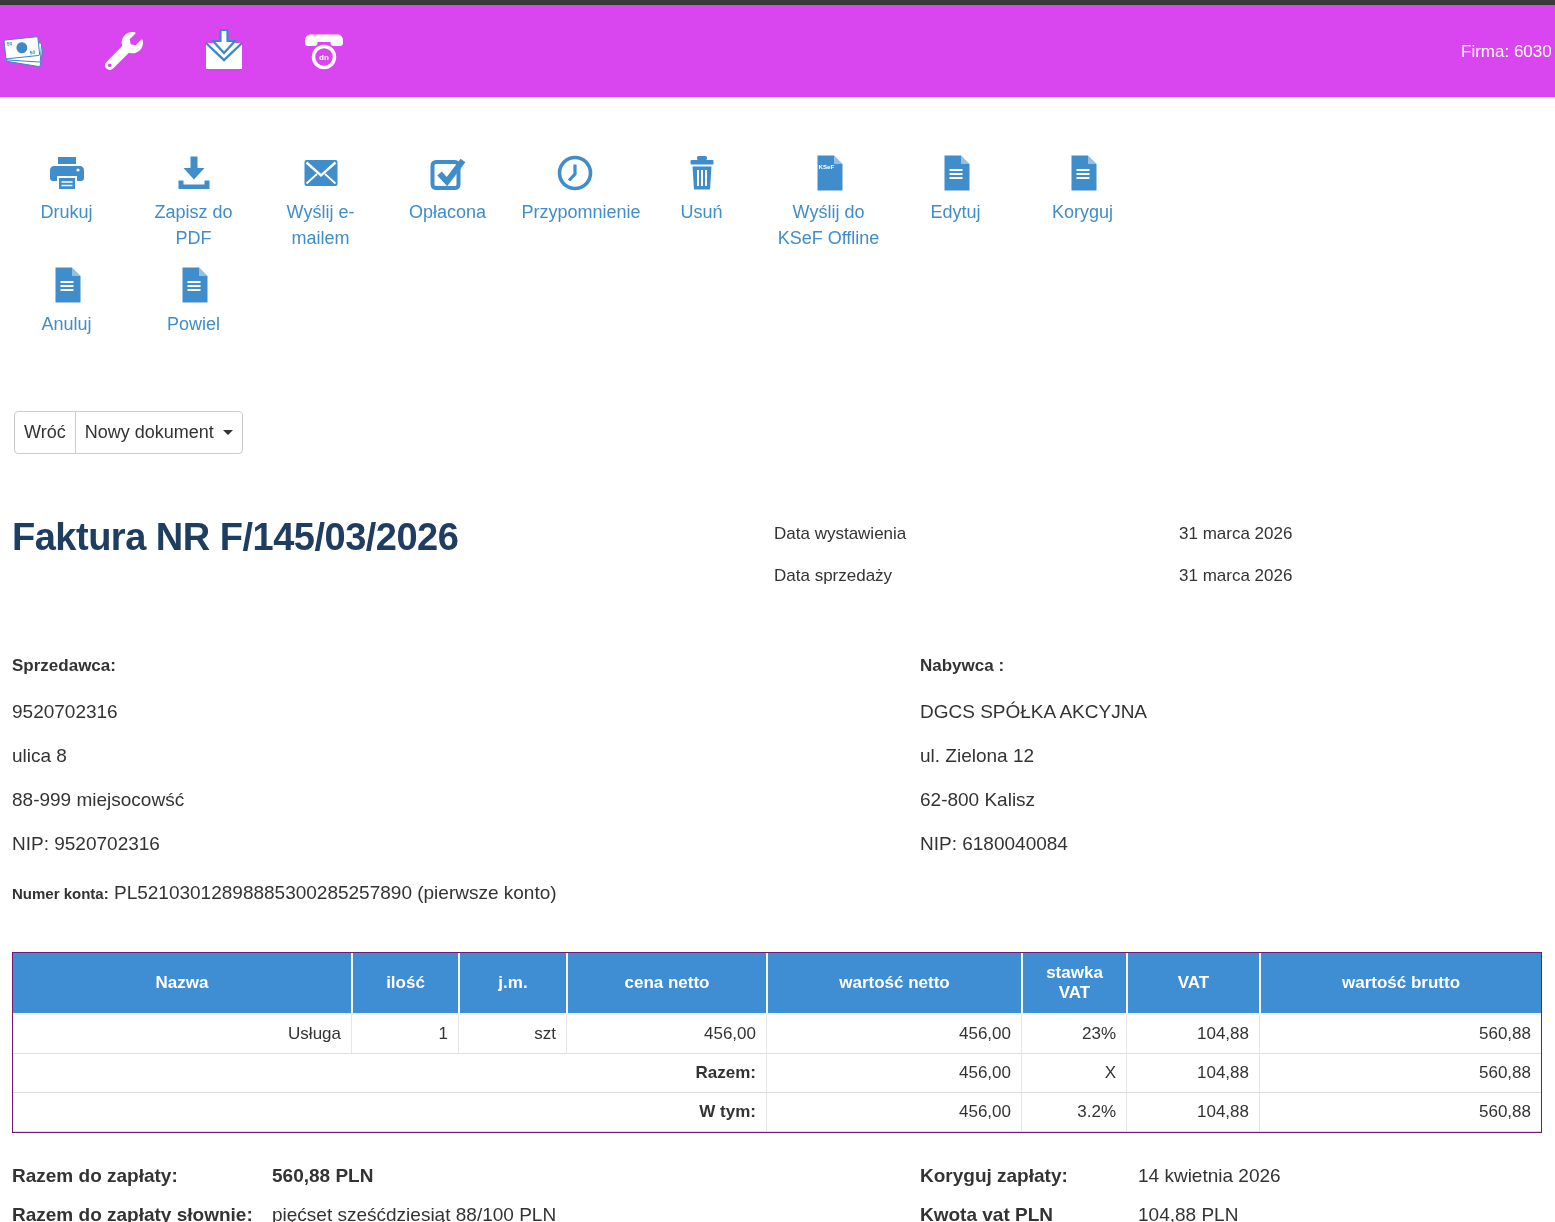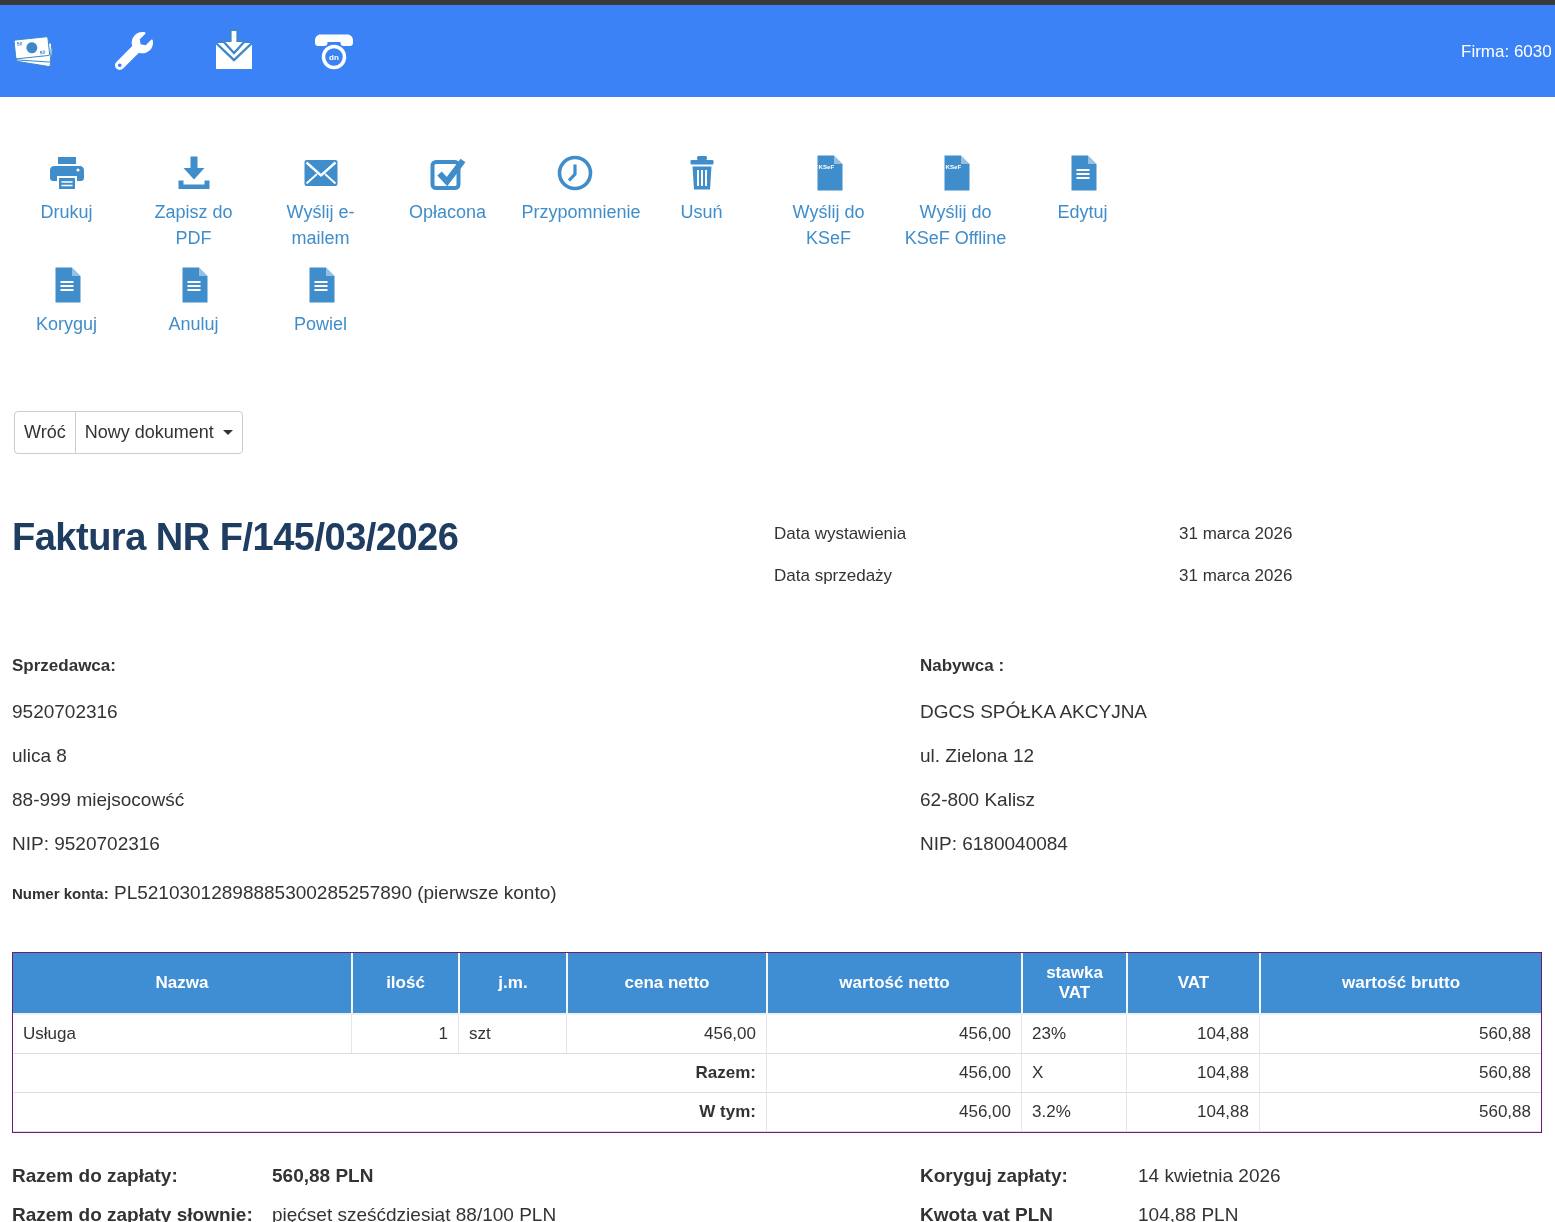--- a/index.html
+++ b/index.html
@@ -4,22 +4,22 @@
 <style>
   * { box-sizing: border-box; }
   html,body { margin:0; padding:0; }
   body {
     width:1555px; height:1222px; overflow:hidden;
     background:#fff; color:#333;
     font-family:"Liberation Sans", sans-serif;
   }
   .chrome-strip { height:5px; background:#3a3a3a; }
   
-  .topbar { height:92px; background:#3b82f6; display:flex; align-items:center;
-            padding-left:10px; position:relative; }
+  .topbar { height:92px; background:#d946ef; display:flex; align-items:center;
+            position:relative; }
   .topbar-icon { width:48px; height:48px; margin-right:52px; cursor:pointer; display:block; }
   .company { position:absolute; left:1461px; top:37px; color:#fff; font-size:17px; white-space:nowrap; }
 
   
   .toolbar { display:flex; flex-wrap:wrap; width:1160px; margin:56px 0 0 3px; }
   .tool { width:127px; display:flex; flex-direction:column; align-items:center;
           margin-bottom:14px; cursor:pointer; min-height:98px; }
   .tool svg { width:40px; height:40px; color:#3f8dca; flex:0 0 auto; }
   .tool-label { margin-top:6px; max-width:106px; text-align:center; font-size:18px;
                 line-height:26px; color:#3f8dca; }
@@ -52,21 +52,21 @@
   
   table.items { border-collapse:separate; border-spacing:0; margin:42px 16px 0 12px;
                 width:1528px; table-layout:fixed; border:1px solid #701a75; }
   .items th { background:#3f8ed3; color:#fff; font-size:17px; font-weight:bold;
               text-align:center; vertical-align:middle; padding:9px 8px; height:62px;
               border-left:2px solid #f5f5f5; border-bottom:2px solid #f0f0f0; }
   .items th:first-child { border-left:none; }
   .items td { background:#fff; font-size:17px; padding:8px 10px; height:39px;
               border-bottom:1px solid #ddd; border-left:1px solid #e6e6e6; vertical-align:middle; }
   .items td:first-child { border-left:none; }
-  .c { text-align:left; }
+  .c { text-align:right; }
   .r { text-align:right; }
   .sum-label { text-align:right; font-weight:bold; }
 
   
   .footer { margin-top:30px; }
   .footer-row { display:flex; padding-left:12px; margin-bottom:13px; font-size:19px; line-height:26px; }
   .f-left-label { width:260px; font-weight:bold; }
   .f-left-value { width:648px; }
   .f-right-label { width:218px; font-weight:bold; }
   .bold { font-weight:bold; }
@@ -159,28 +159,20 @@
     <div class="tool">
       <svg viewBox="0 0 40 40" fill="currentColor">
         <rect x="15" y="3" width="10" height="4" rx="1.5"></rect>
         <rect x="8.5" y="7" width="23" height="4.5" rx="1"></rect>
         <path d="M10.5 13.5h19L28 36.5H12z"></path>
         <path d="M16 17v16M20 17v16M24 17v16" stroke="#fff" stroke-width="2" fill="none"></path>
       </svg>
       <span class="tool-label">Usuń</span>
     </div>
 
-    <div class="tool">
-      <svg viewBox="0 0 40 40" fill="currentColor">
-        <path d="M8.5 2.5h16.5l8.5 8.5v26.5H8.5z"></path>
-        <path d="M25 2.5l8.5 8.5H25z" fill="#fff" opacity="0.45"></path>
-        <text x="9.5" y="16" font-size="6.2" font-weight="bold" fill="#fff">KSeF</text>
-      </svg>
-      <span class="tool-label">Wyślij do KSeF</span>
-    </div>
 
     <div class="tool">
       <svg viewBox="0 0 40 40" fill="currentColor">
         <path d="M8.5 2.5h16.5l8.5 8.5v26.5H8.5z"></path>
         <path d="M25 2.5l8.5 8.5H25z" fill="#fff" opacity="0.45"></path>
         <text x="9.5" y="16" font-size="6.2" font-weight="bold" fill="#fff">KSeF</text>
       </svg>
       <span class="tool-label">Wyślij do KSeF Offline</span>
     </div>
 

